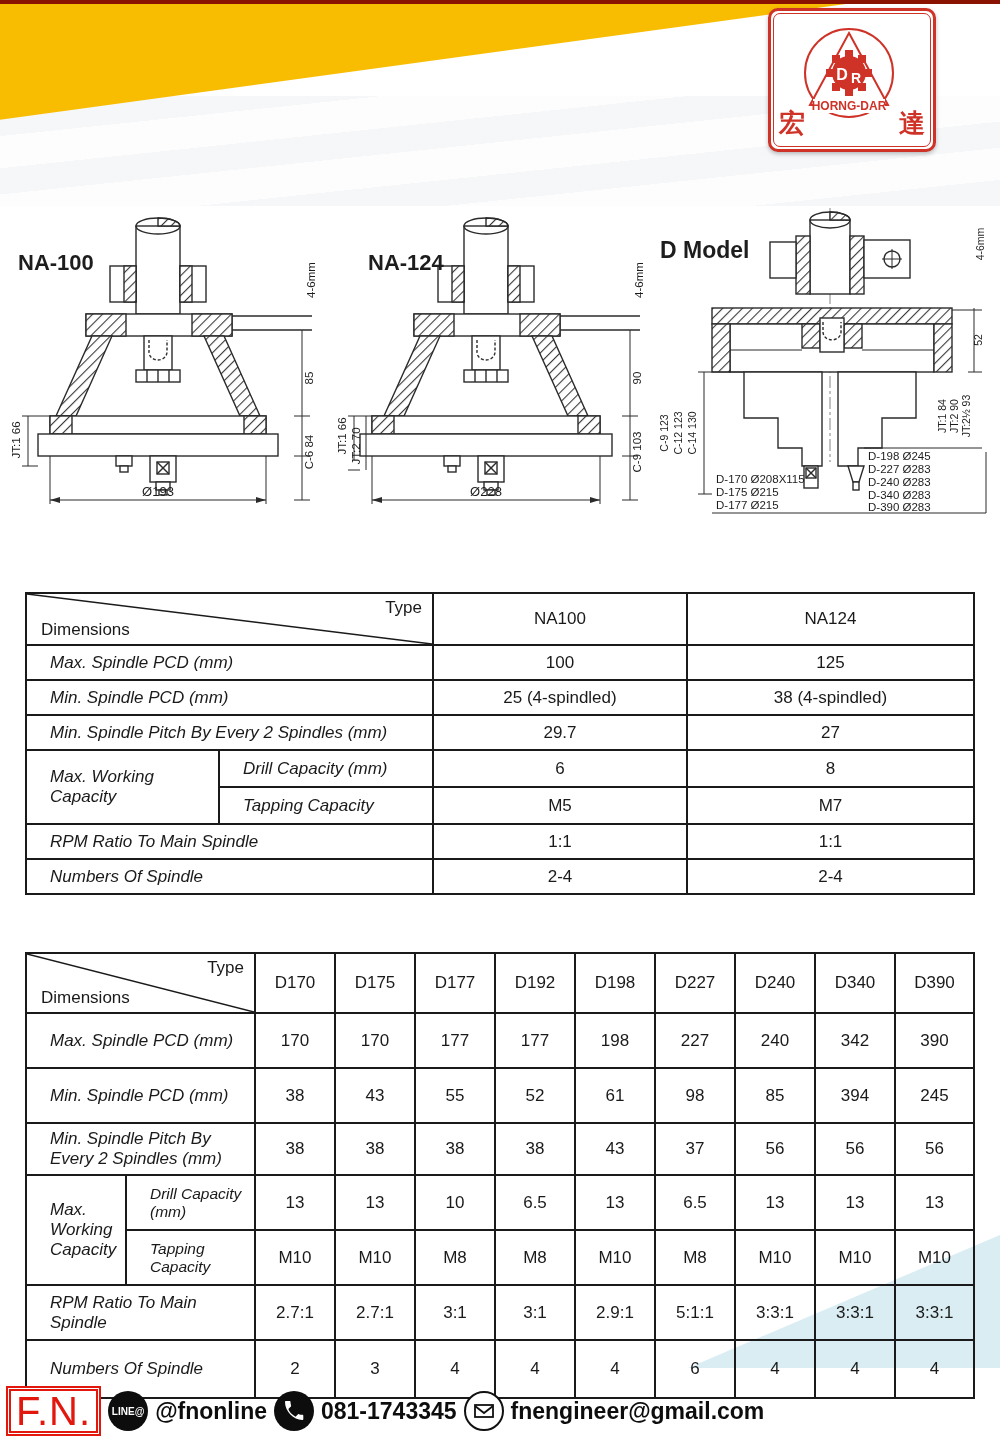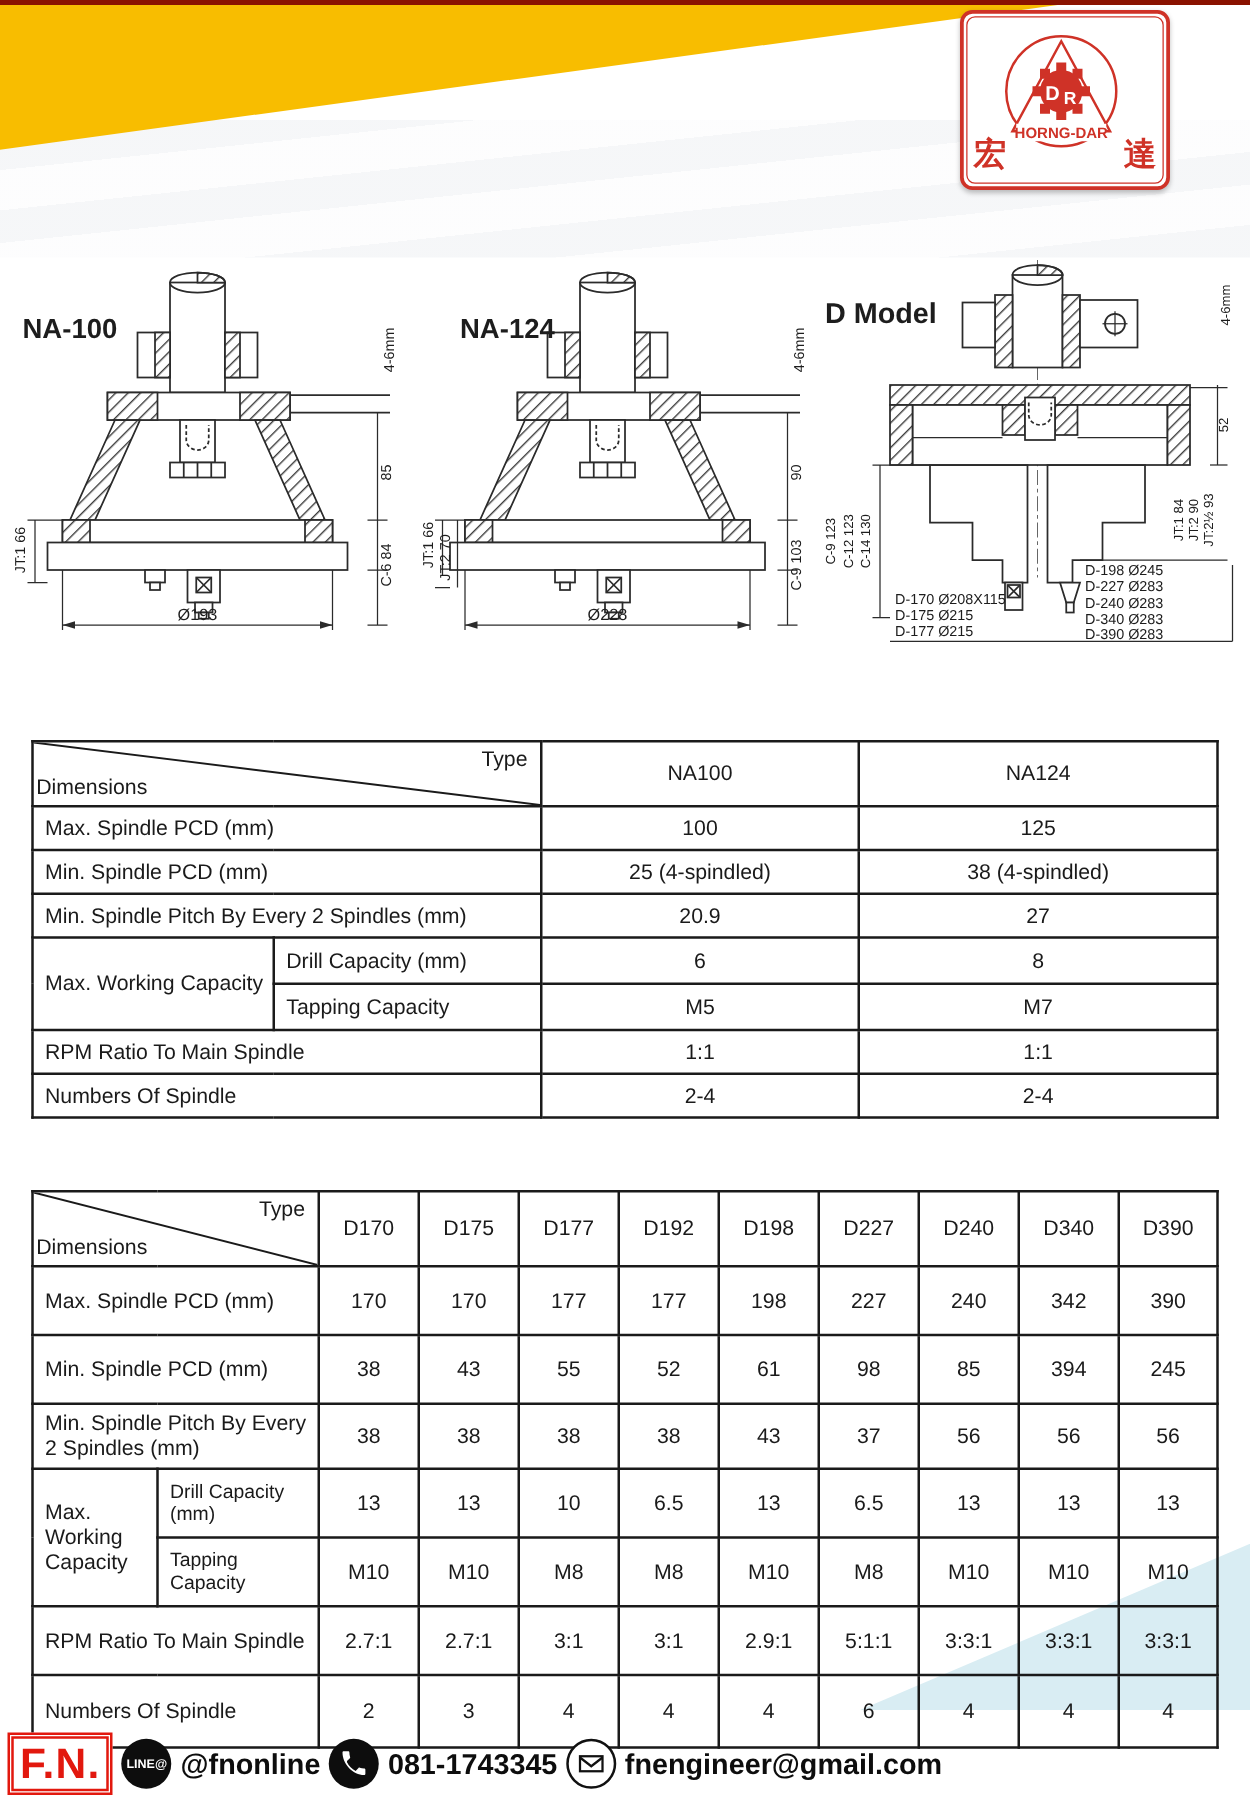--- a/index.html
+++ b/index.html
@@ -23,41 +23,41 @@
     box-shadow:0 2px 4px rgba(0,0,0,.25);}
   .logo-box::after{content:"";position:absolute;inset:2px;border:1px solid var(--logo_red,#cf3227);border-radius:7px;pointer-events:none;}
   .logo-cjk{position:absolute;bottom:8px;font-size:26px;font-weight:bold;color:var(--logo_red,#cf3227);z-index:7;}
   .cjk-l{left:8px;} .cjk-r{right:8px;}
   
   .draw{position:absolute;z-index:3;}
   
   table.spec{position:absolute;left:25px;border-collapse:collapse;table-layout:fixed;z-index:4;background:transparent;margin-top:44px;}
   table.spec td{border:2px solid var(--table_border,#1a1a1a);padding:2px 6px;font-size:17px;background:transparent;}
   table.spec td.c{text-align:center;}
-  table.spec td.lbl{text-align:left;padding-left:9px;}
+  table.spec td.lbl{text-align:left;padding-left:23px;font-style:italic;}
   .t1{top:548px;width:950px;}
   .t1 tr{height:35px;}
   .t1 tr.hrow{height:52px;}
   .t2{top:908px;width:950px;}
   .t2 tr{height:55px;}
   .t2 tr.hrow{height:60px;}
   .t2 tr.lastrow{height:58px;}
   .t2 td.sub{font-size:15.5px;padding-left:6px;}
   td.diag{position:relative;padding:0;}
   .diag-line{position:absolute;inset:0;width:100%;height:100%;display:block;}
   .diag-top{position:absolute;top:4px;right:10px;font-size:17px;}
-  .diag-bot{position:absolute;bottom:4px;left:2px;font-size:17px;}
+  .diag-bot{position:absolute;bottom:4px;left:14px;font-size:17px;}
   .blue-wedge{position:absolute;left:688px;top:1235px;width:312px;height:133px;
     background:var(--wedge_blue,#d9edf3);clip-path:polygon(100% 0,0 100%,100% 100%);z-index:1;}
   
   .footer{position:absolute;left:6px;top:1384px;width:988px;height:54px;
     display:flex;align-items:center;gap:7px;z-index:6;}
   .fn-box{border:2px solid var(--footer_red,#e2180e);padding:1px;background:#fff;flex:0 0 auto;}
   .fn-box-inner{display:block;border:2px solid var(--footer_red,#e2180e);padding:0 5px;
-    font-weight:700;font-size:34px;line-height:40px;color:var(--footer_red,#e2180e);letter-spacing:1px;}
+    font-weight:400;font-size:40px;line-height:40px;color:var(--footer_red,#e2180e);letter-spacing:1px;}
   .thai{color:var(--footer_red,#e2180e);font-weight:bold;font-size:23px;white-space:nowrap;
     text-shadow:0 0 2px rgba(226,24,14,.45);}
   .round-badge{flex:0 0 auto;width:40px;height:40px;border-radius:50%;background:#0d0d0d;color:#fff;
     display:flex;align-items:center;justify-content:center;font-weight:bold;font-size:10px;}
   .mail-badge{flex:0 0 auto;width:36px;height:36px;border-radius:50%;background:#fff;border:2.5px solid #111;
     display:flex;align-items:center;justify-content:center;}
   .contact{font-weight:bold;font-size:23px;color:#0d0d0d;white-space:nowrap;}
   .badge-svg{width:24px;height:24px;display:block;}
   svg text{font-family:"Liberation Sans", sans-serif;}
 </style>
@@ -317,21 +317,21 @@
     <td class="c">100</td>
     <td class="c">125</td>
   </tr>
   <tr>
     <td colspan="2" class="lbl">Min. Spindle PCD (mm)</td>
     <td class="c">25 (4-spindled)</td>
     <td class="c">38 (4-spindled)</td>
   </tr>
   <tr>
     <td colspan="2" class="lbl">Min. Spindle Pitch By Every 2 Spindles (mm)</td>
-    <td class="c">20.9</td>
+    <td class="c">29.7</td>
     <td class="c">27</td>
   </tr>
   <tr style="height:37px">
     <td rowspan="2" class="lbl">Max. Working Capacity</td>
     <td class="lbl">Drill Capacity (mm)</td>
     <td class="c">6</td>
     <td class="c">8</td>
   </tr>
   <tr style="height:37px">
     <td class="lbl">Tapping Capacity</td>

